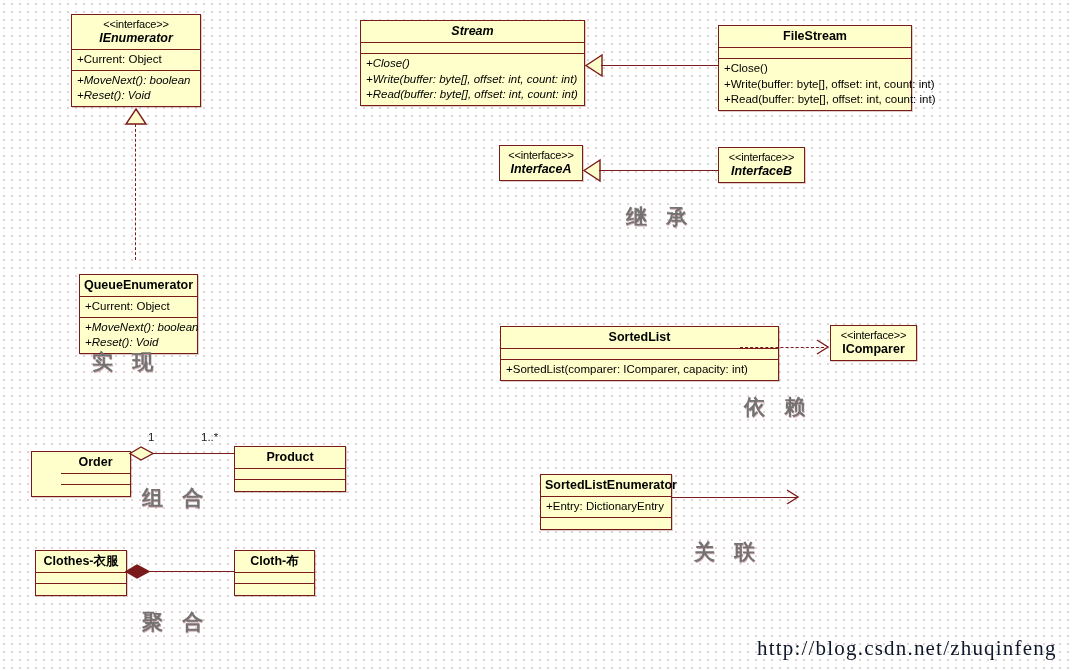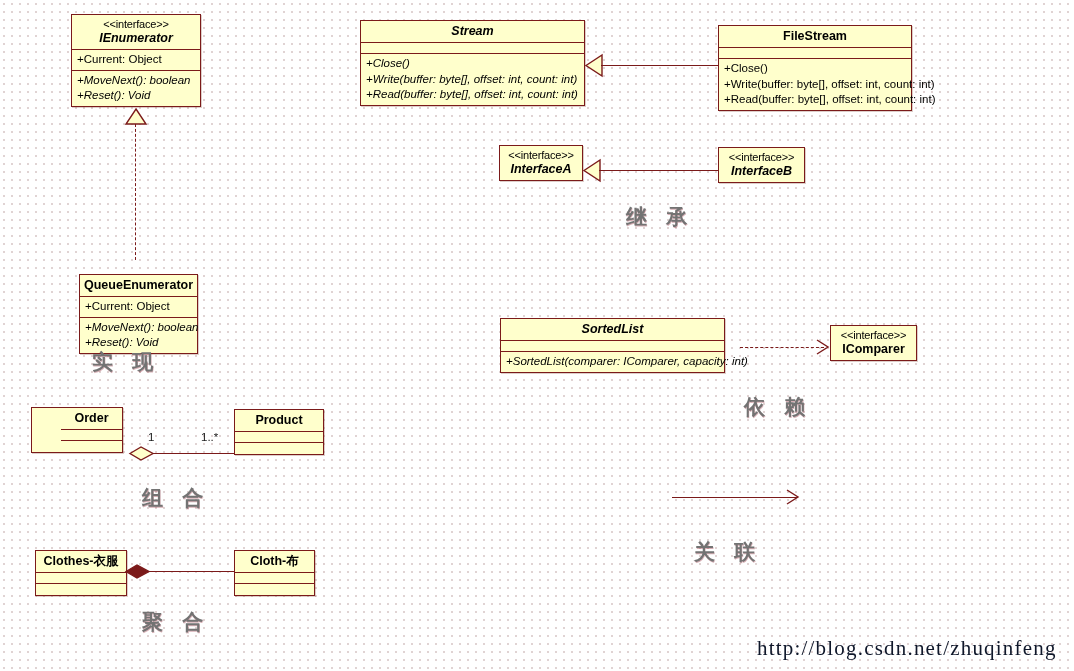--- a/index.html
+++ b/index.html
@@ -216,21 +216,21 @@
 
   <div class="uml-box" style="left:718px; top:147px; width:87px;">
     <div class="uml-head" style="border-bottom:none;">
       <span class="stereo">&lt;&lt;interface&gt;&gt;</span>
       <span class="cname abstract">InterfaceB</span>
     </div>
   </div>
 
   <div class="cn-label" style="left:626px; top:203px;">继 承</div>
 
-  <div class="uml-box" style="left:500px; top:318px; width:225px;font-style:italic;">
+  <div class="uml-box" style="left:500px; top:326px; width:279px;">
     <div class="uml-head">
       <span class="cname">SortedList</span>
     </div>
     <div class="uml-sec empty"></div>
     <div class="uml-sec">
       <span class="ln">+SortedList(comparer: IComparer, capacity: int)</span>
     </div>
   </div>
 
   <div class="dashline-h" style="left:740px; top:346.5px; width:84px;"></div>
@@ -242,47 +242,56 @@
 
   <div class="uml-box" style="left:830px; top:325px; width:87px;">
     <div class="uml-head" style="border-bottom:none;">
       <span class="stereo">&lt;&lt;interface&gt;&gt;</span>
       <span class="cname">IComparer</span>
     </div>
   </div>
 
   <div class="cn-label" style="left:744px; top:393px;">依 赖</div>
 
-  <div class="uml-box" style="left:31px; top:407px; width:92px;padding-left:29px;">
+  <div class="uml-box" style="left:31px; top:451px; width:100px;padding-left:29px;">
     <div class="uml-head">
       <span class="cname">Order</span>
     </div>
     <div class="uml-sec empty"></div>
     <div class="uml-sec empty"></div>
   </div>
 
   <div class="shape" style="left:129px; top:446px;">
     <svg width="26" height="15" viewBox="0 0 26 15">
       <polygon points="1,7.5 12,1 24,7.5 12,14" fill="#ffffcc" stroke="#7b1a1a" stroke-width="1.4"></polygon>
     </svg>
   </div>
   <div class="line hline" style="left:152px; top:452.5px; width:82px;"></div>
   <div class="multiplicity" style="left:148px; top:431px;">1</div>
   <div class="multiplicity" style="left:201px; top:431px;">1..*</div>
 
-  <div class="uml-box" style="left:234px; top:409px; width:90px;">
+  <div class="uml-box" style="left:234px; top:446px; width:112px;">
     <div class="uml-head">
       <span class="cname">Product</span>
     </div>
     <div class="uml-sec empty"></div>
     <div class="uml-sec empty"></div>
   </div>
 
   <div class="cn-label" style="left:142px; top:484px;">组 合</div>
 
+  <div class="uml-box" style="left:540px; top:474px; width:132px;">
+    <div class="uml-head">
+      <span class="cname">SortedListEnumerator</span>
+    </div>
+    <div class="uml-sec">
+      <span class="ln">+Entry: DictionaryEntry</span>
+    </div>
+    <div class="uml-sec empty"></div>
+  </div>
 
   <div class="line hline" style="left:672px; top:496.5px; width:126px;"></div>
   <div class="shape" style="left:786px; top:489px;">
     <svg width="14" height="16" viewBox="0 0 14 16">
       <polyline points="1,1 12,8 1,15" fill="none" stroke="#7b1a1a" stroke-width="1.4"></polyline>
     </svg>
   </div>
 
 
   <div class="cn-label" style="left:694px; top:538px;">关 联</div>

